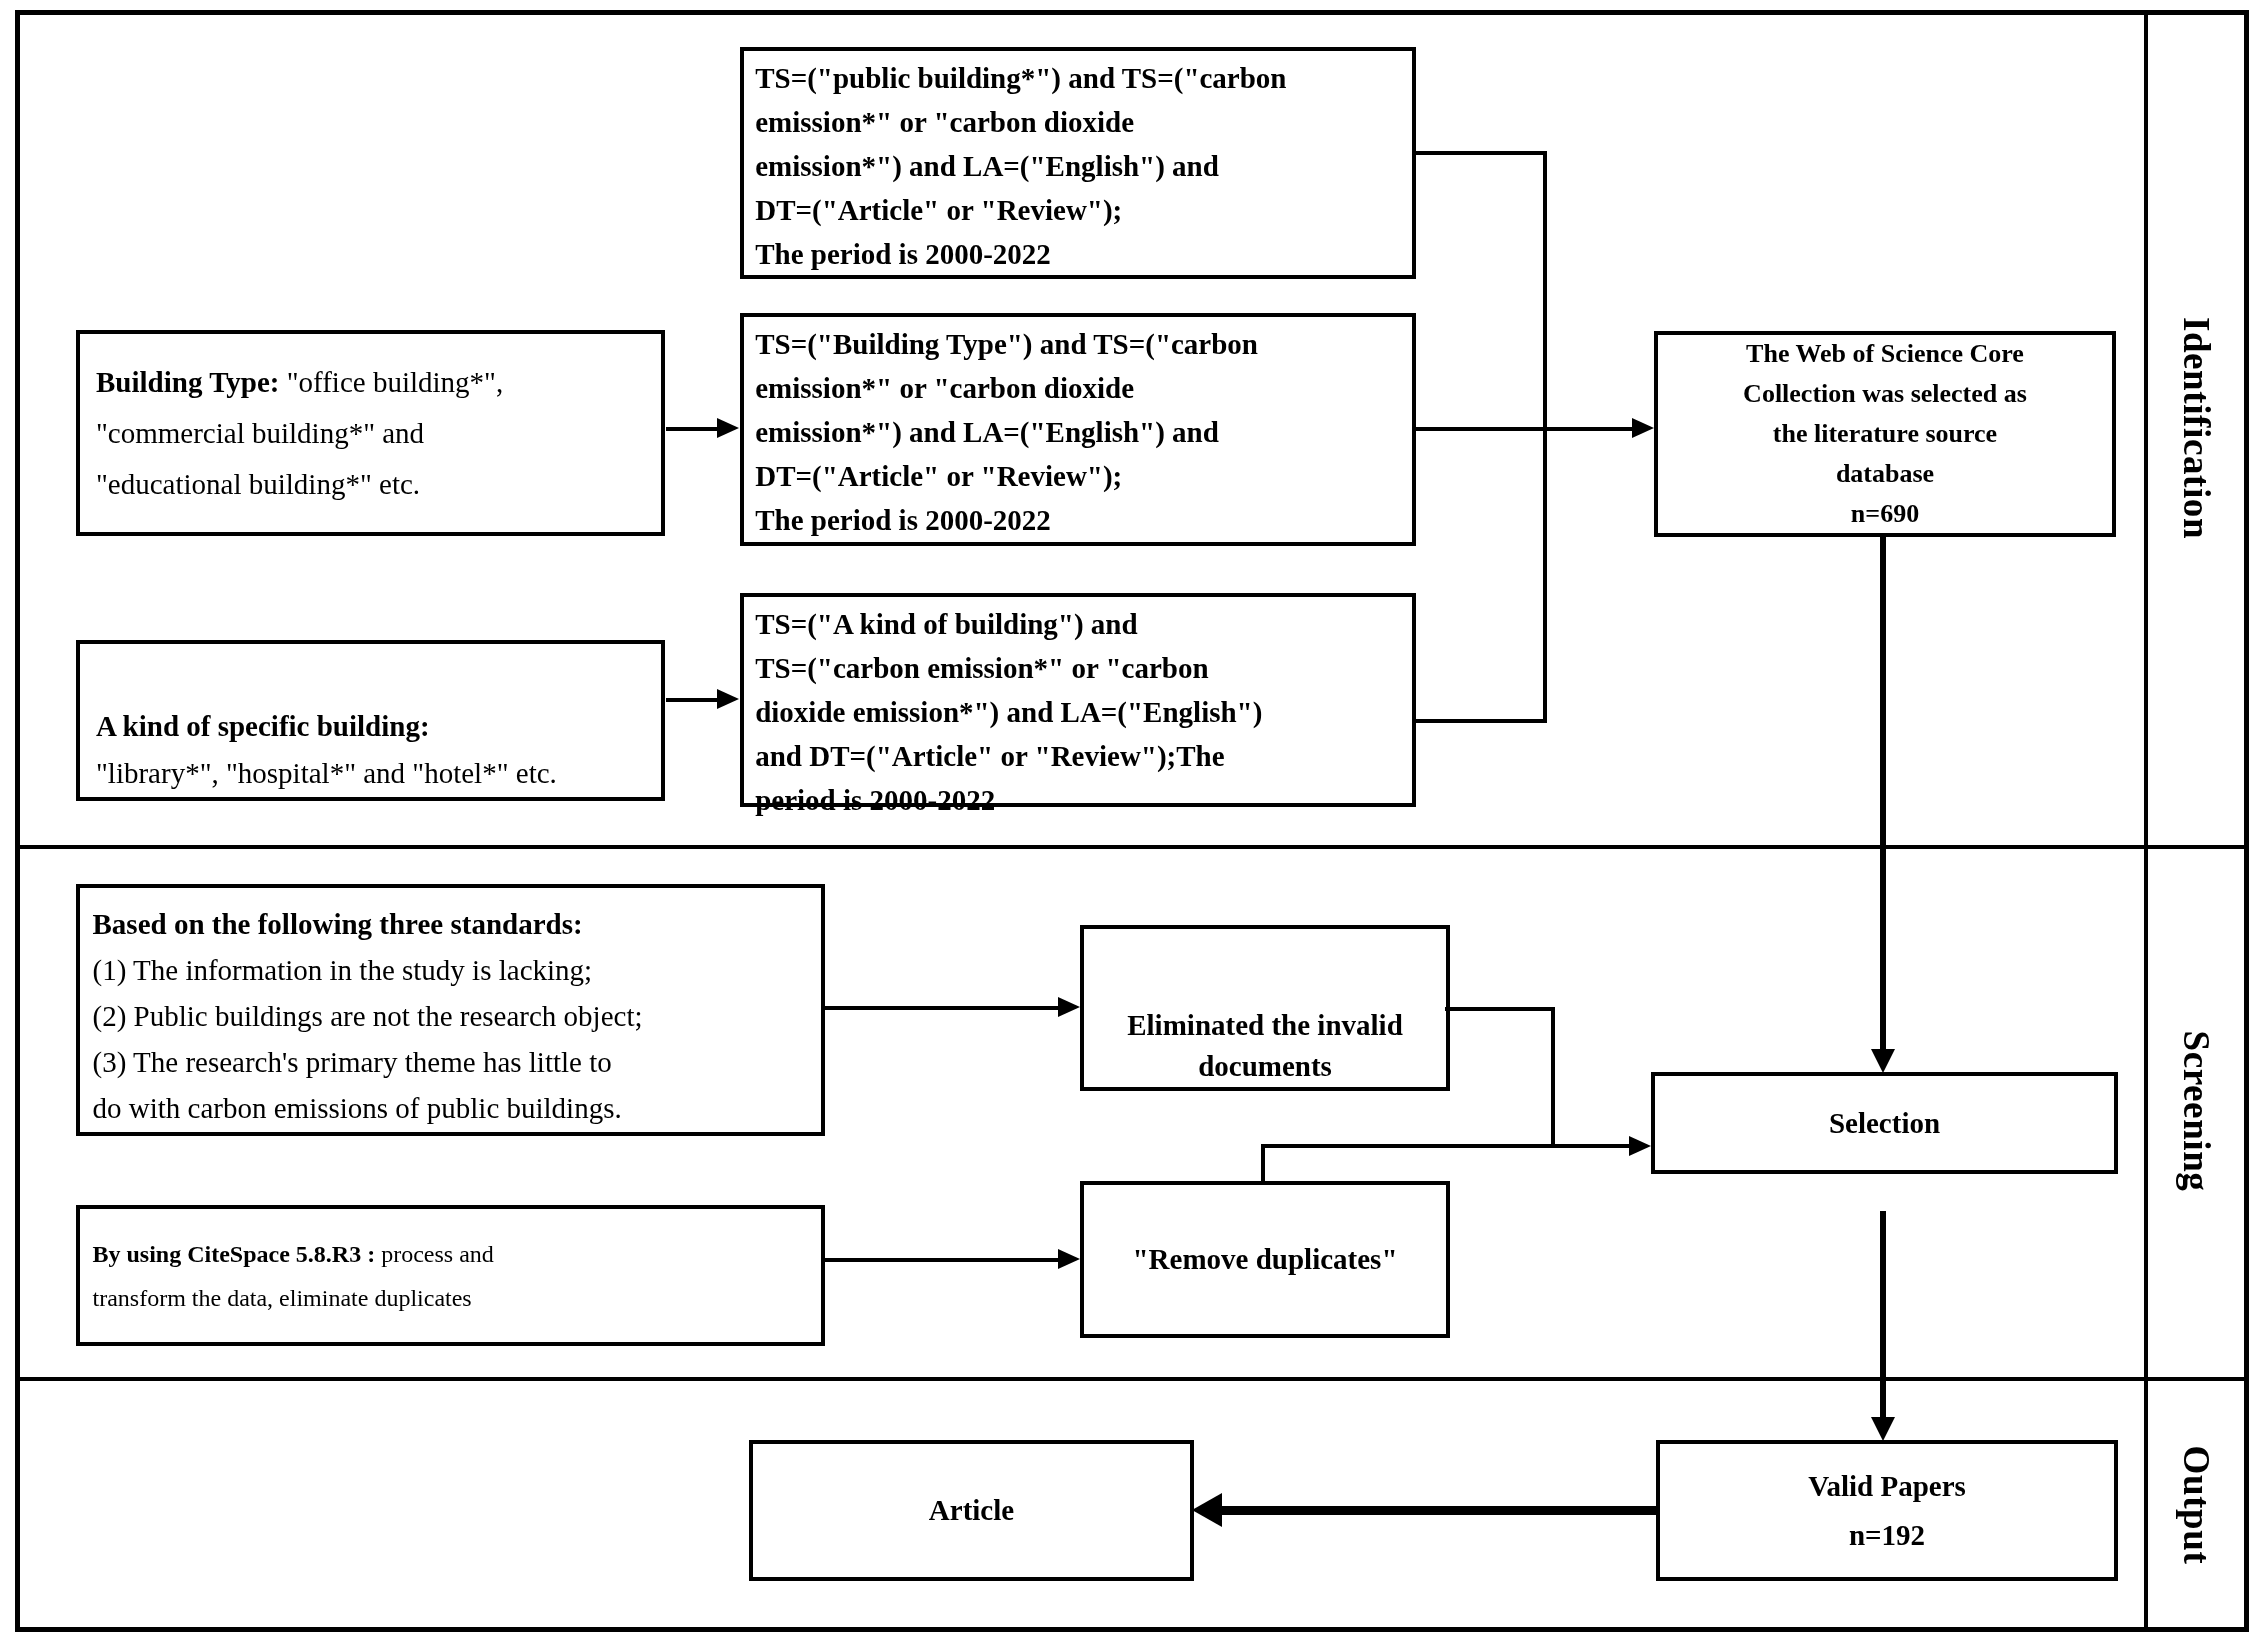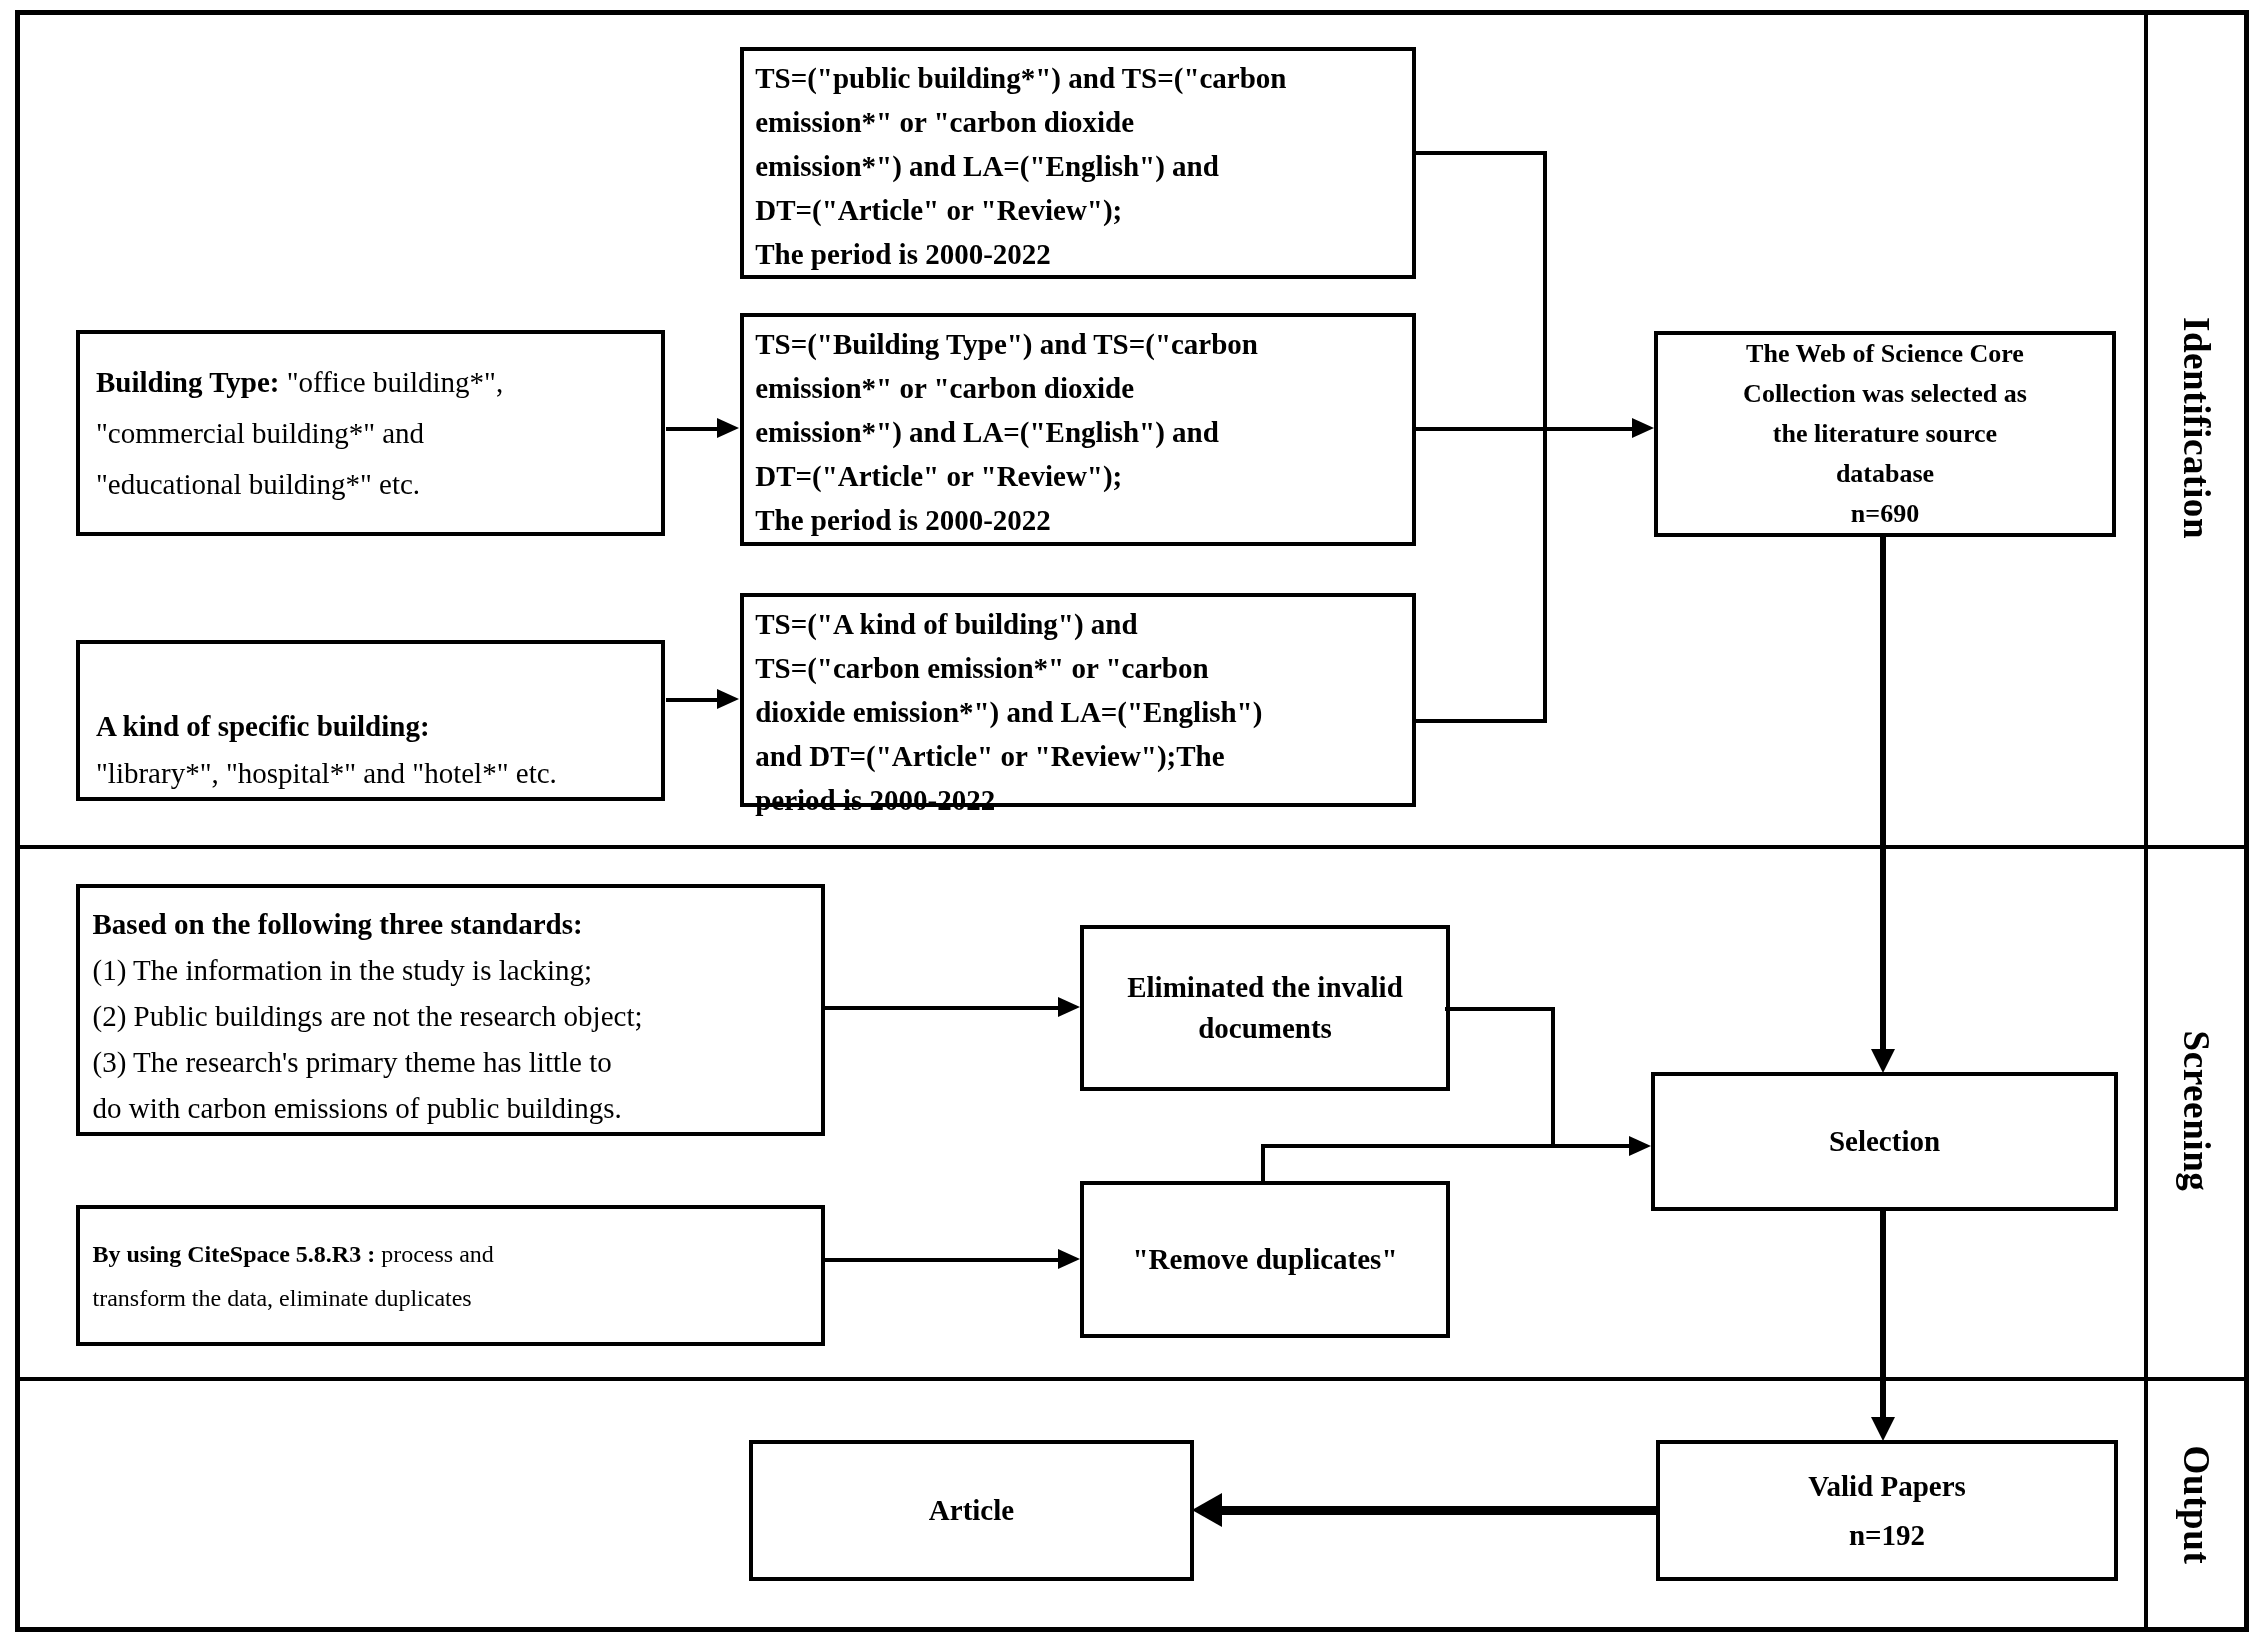--- a/index.html
+++ b/index.html
@@ -21,25 +21,25 @@
   
   #bt{left:76px;top:330px;width:589px;height:206px;}
   #sp{left:76px;top:640px;width:589px;height:161px;align-items:flex-end;}
   .ltxt{font-size:29px;line-height:51px;padding-left:16px;}
   
   #wos{left:1654px;top:331px;width:462px;height:206px;}
   .wtxt{font-weight:bold;font-size:26px;line-height:40px;}
   
   #based{left:76px;top:884px;width:749px;height:252px;}
   .stdtxt{font-size:29px;line-height:46px;padding:12.5px 0 0 12.5px;}
-  #eliminated{left:1080px;top:925px;width:370px;height:166px;}
+  #eliminated{left:1080px;top:925px;width:370px;height:166px;align-items:flex-end;}
   #remove{left:1080px;top:1181px;width:370px;height:157px;}
   #citespace{left:76px;top:1205px;width:749px;height:141px;}
   .cstxt{font-size:24px;line-height:44px;padding-left:12.5px;}
-  #selection{left:1651px;top:1072px;width:467px;height:139px;}
+  #selection{left:1651px;top:1072px;width:467px;height:102px;}
   
   #analysis{left:749px;top:1440px;width:445px;height:141px;}
   #valid{left:1656px;top:1440px;width:462px;height:141px;}
   .ctxt{font-weight:bold;font-size:29px;line-height:41px;}
   
   .side-label{position:absolute;transform:translate(-50%,-50%);writing-mode:vertical-rl;
               font-weight:bold;font-size:37px;letter-spacing:0.6px;}
   #lbl-id{left:2196px;top:428px;}
   #lbl-scr{left:2196px;top:1111px;}
   #lbl-out{left:2196px;top:1505px;}

